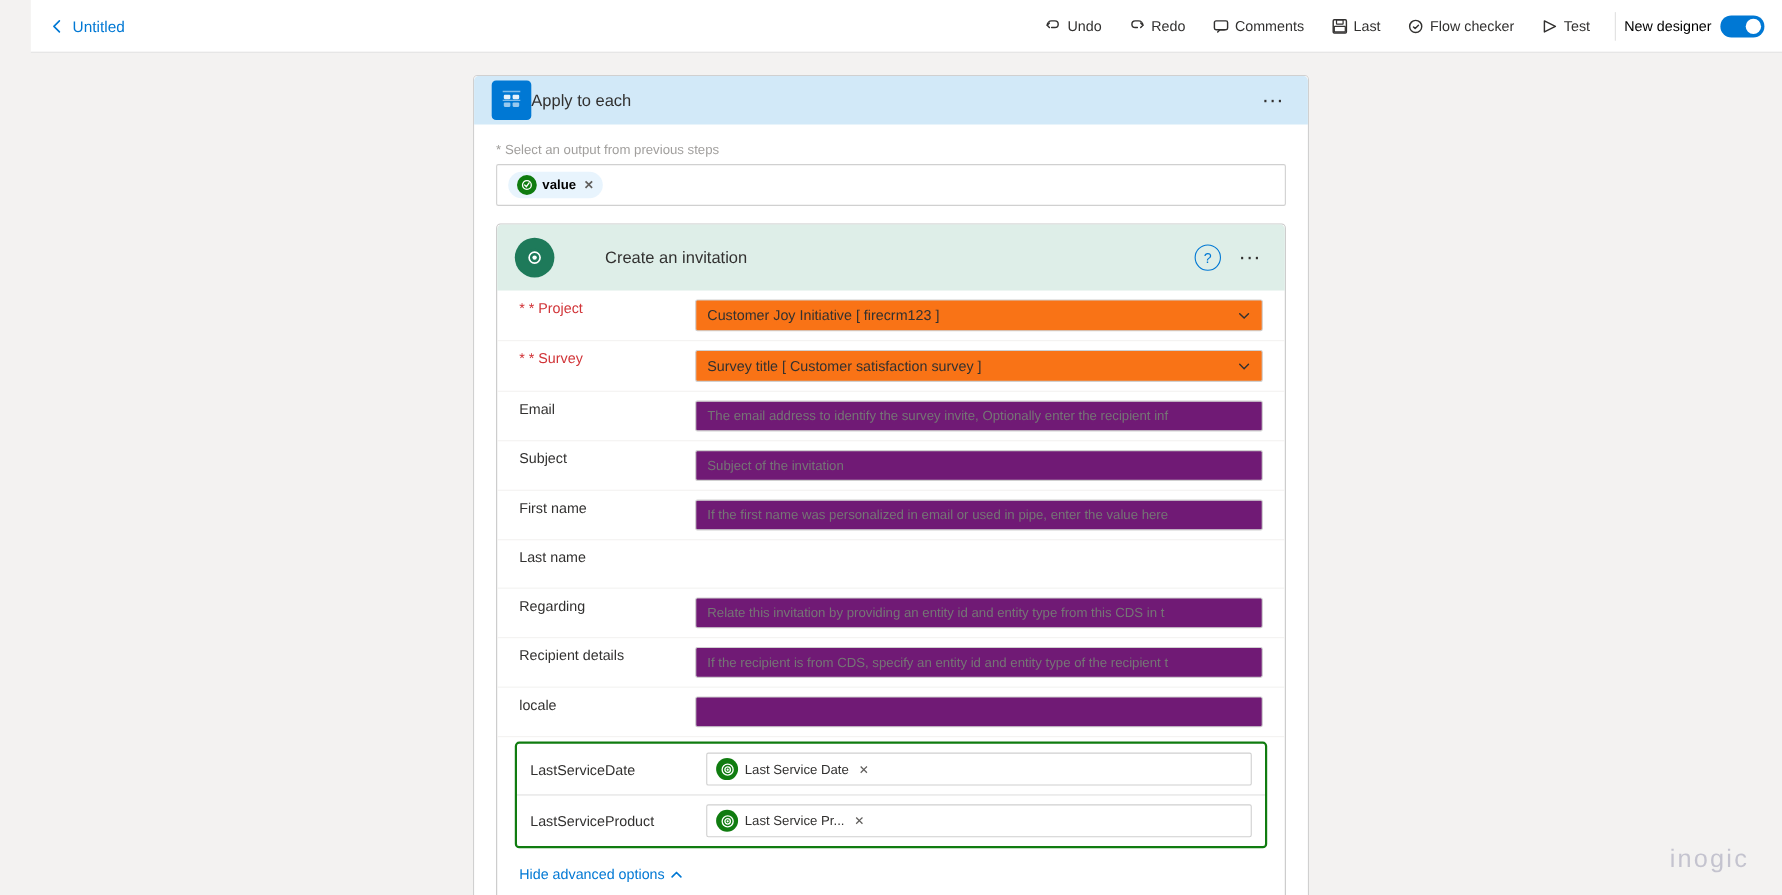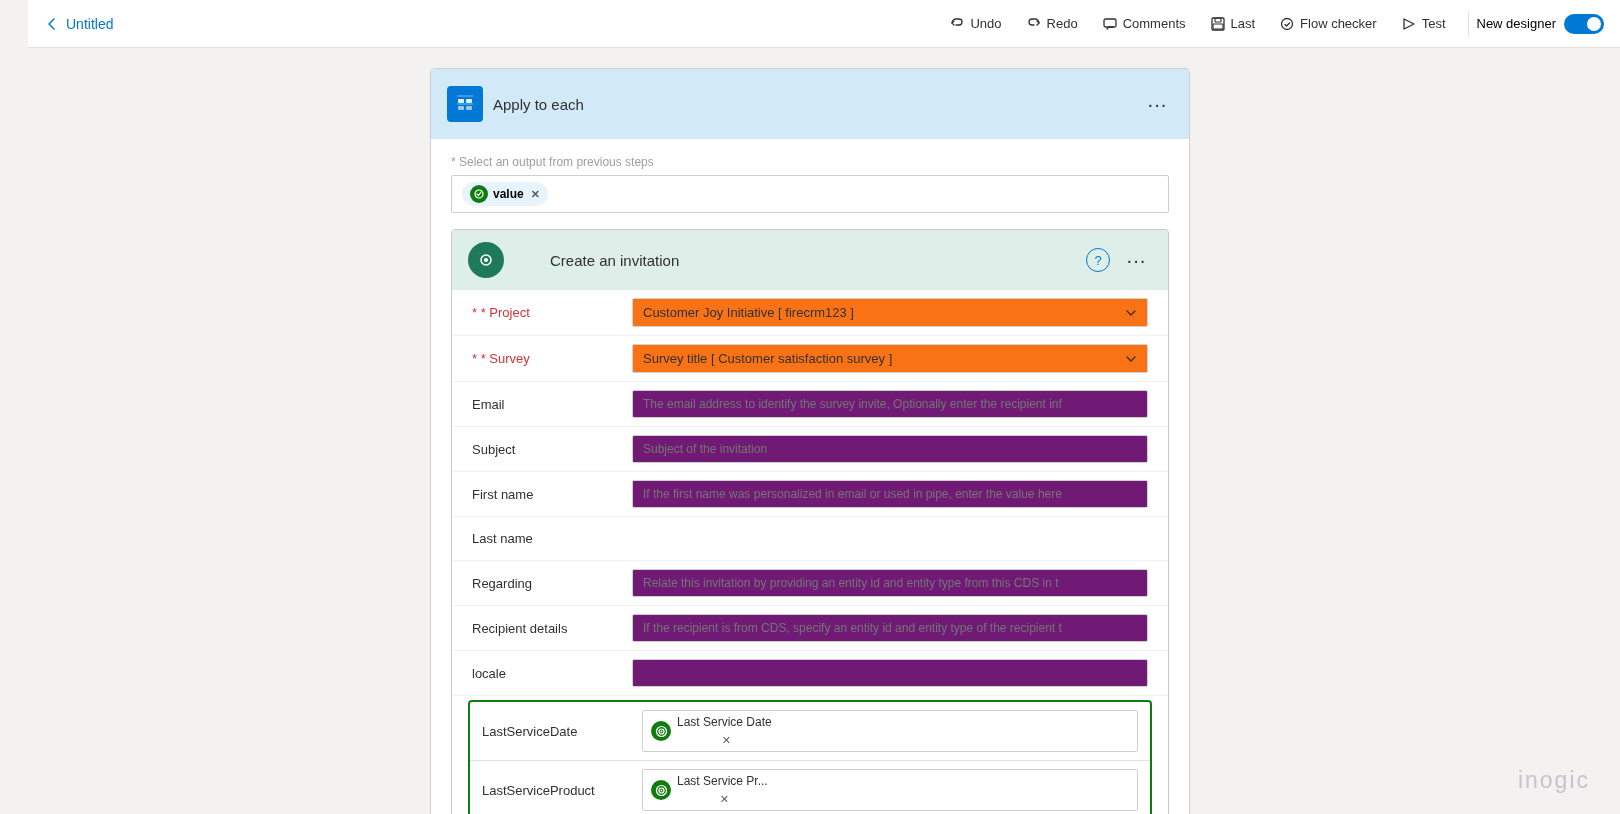--- a/index.html
+++ b/index.html
@@ -91,24 +91,23 @@
     
     .apply-to-each {
       background: #fff;
       border: 1px solid #d0d0d0;
       border-radius: 4px;
       max-width: 760px;
       margin: 0 auto;
     }
     .apply-header {
       background: #d2e9f8;
-      padding: 17px 16px;
-      display: flex;
-      align-items: center;
-      gap: 10px;
+      padding: 4px 16px;
+      display: flex;
+      align-items: center;
       border-radius: 4px 4px 0 0;
     }
     .apply-icon-box {
       width: 36px;
       height: 36px;
       background: #0078d4;
       border-radius: 4px;
       display: flex;
       align-items: center;
       justify-content: center;
@@ -212,21 +211,20 @@
       font-size: 13px;
       cursor: pointer;
     }
 
     .create-body {
       padding: 0;
     }
 
     .form-row {
       display: flex;
-      align-items: center;
       border-bottom: 1px solid #f3f2f1;
       padding: 8px 20px;
       min-height: 44px;
     }
     .field-label {
       width: 160px;
       min-width: 160px;
       font-size: 13px;
       color: #323130;
     }
@@ -258,25 +256,24 @@
       border: 1px solid #d0d0d0;
       border-radius: 2px;
       padding: 4px 8px;
       background: #fff;
       display: flex;
       align-items: center;
       gap: 6px;
     }
     .field-chip {
       display: flex;
-      align-items: center;
+      align-items: flex-end;
       gap: 5px;
       font-size: 12px;
       color: #323130;
-      flex-direction: column;
     }
     .field-chip-icon {
       width: 20px;
       height: 20px;
       background: #107c10;
       border-radius: 50%;
       display: flex;
       align-items: center;
       justify-content: center;
       flex-shrink: 0;

